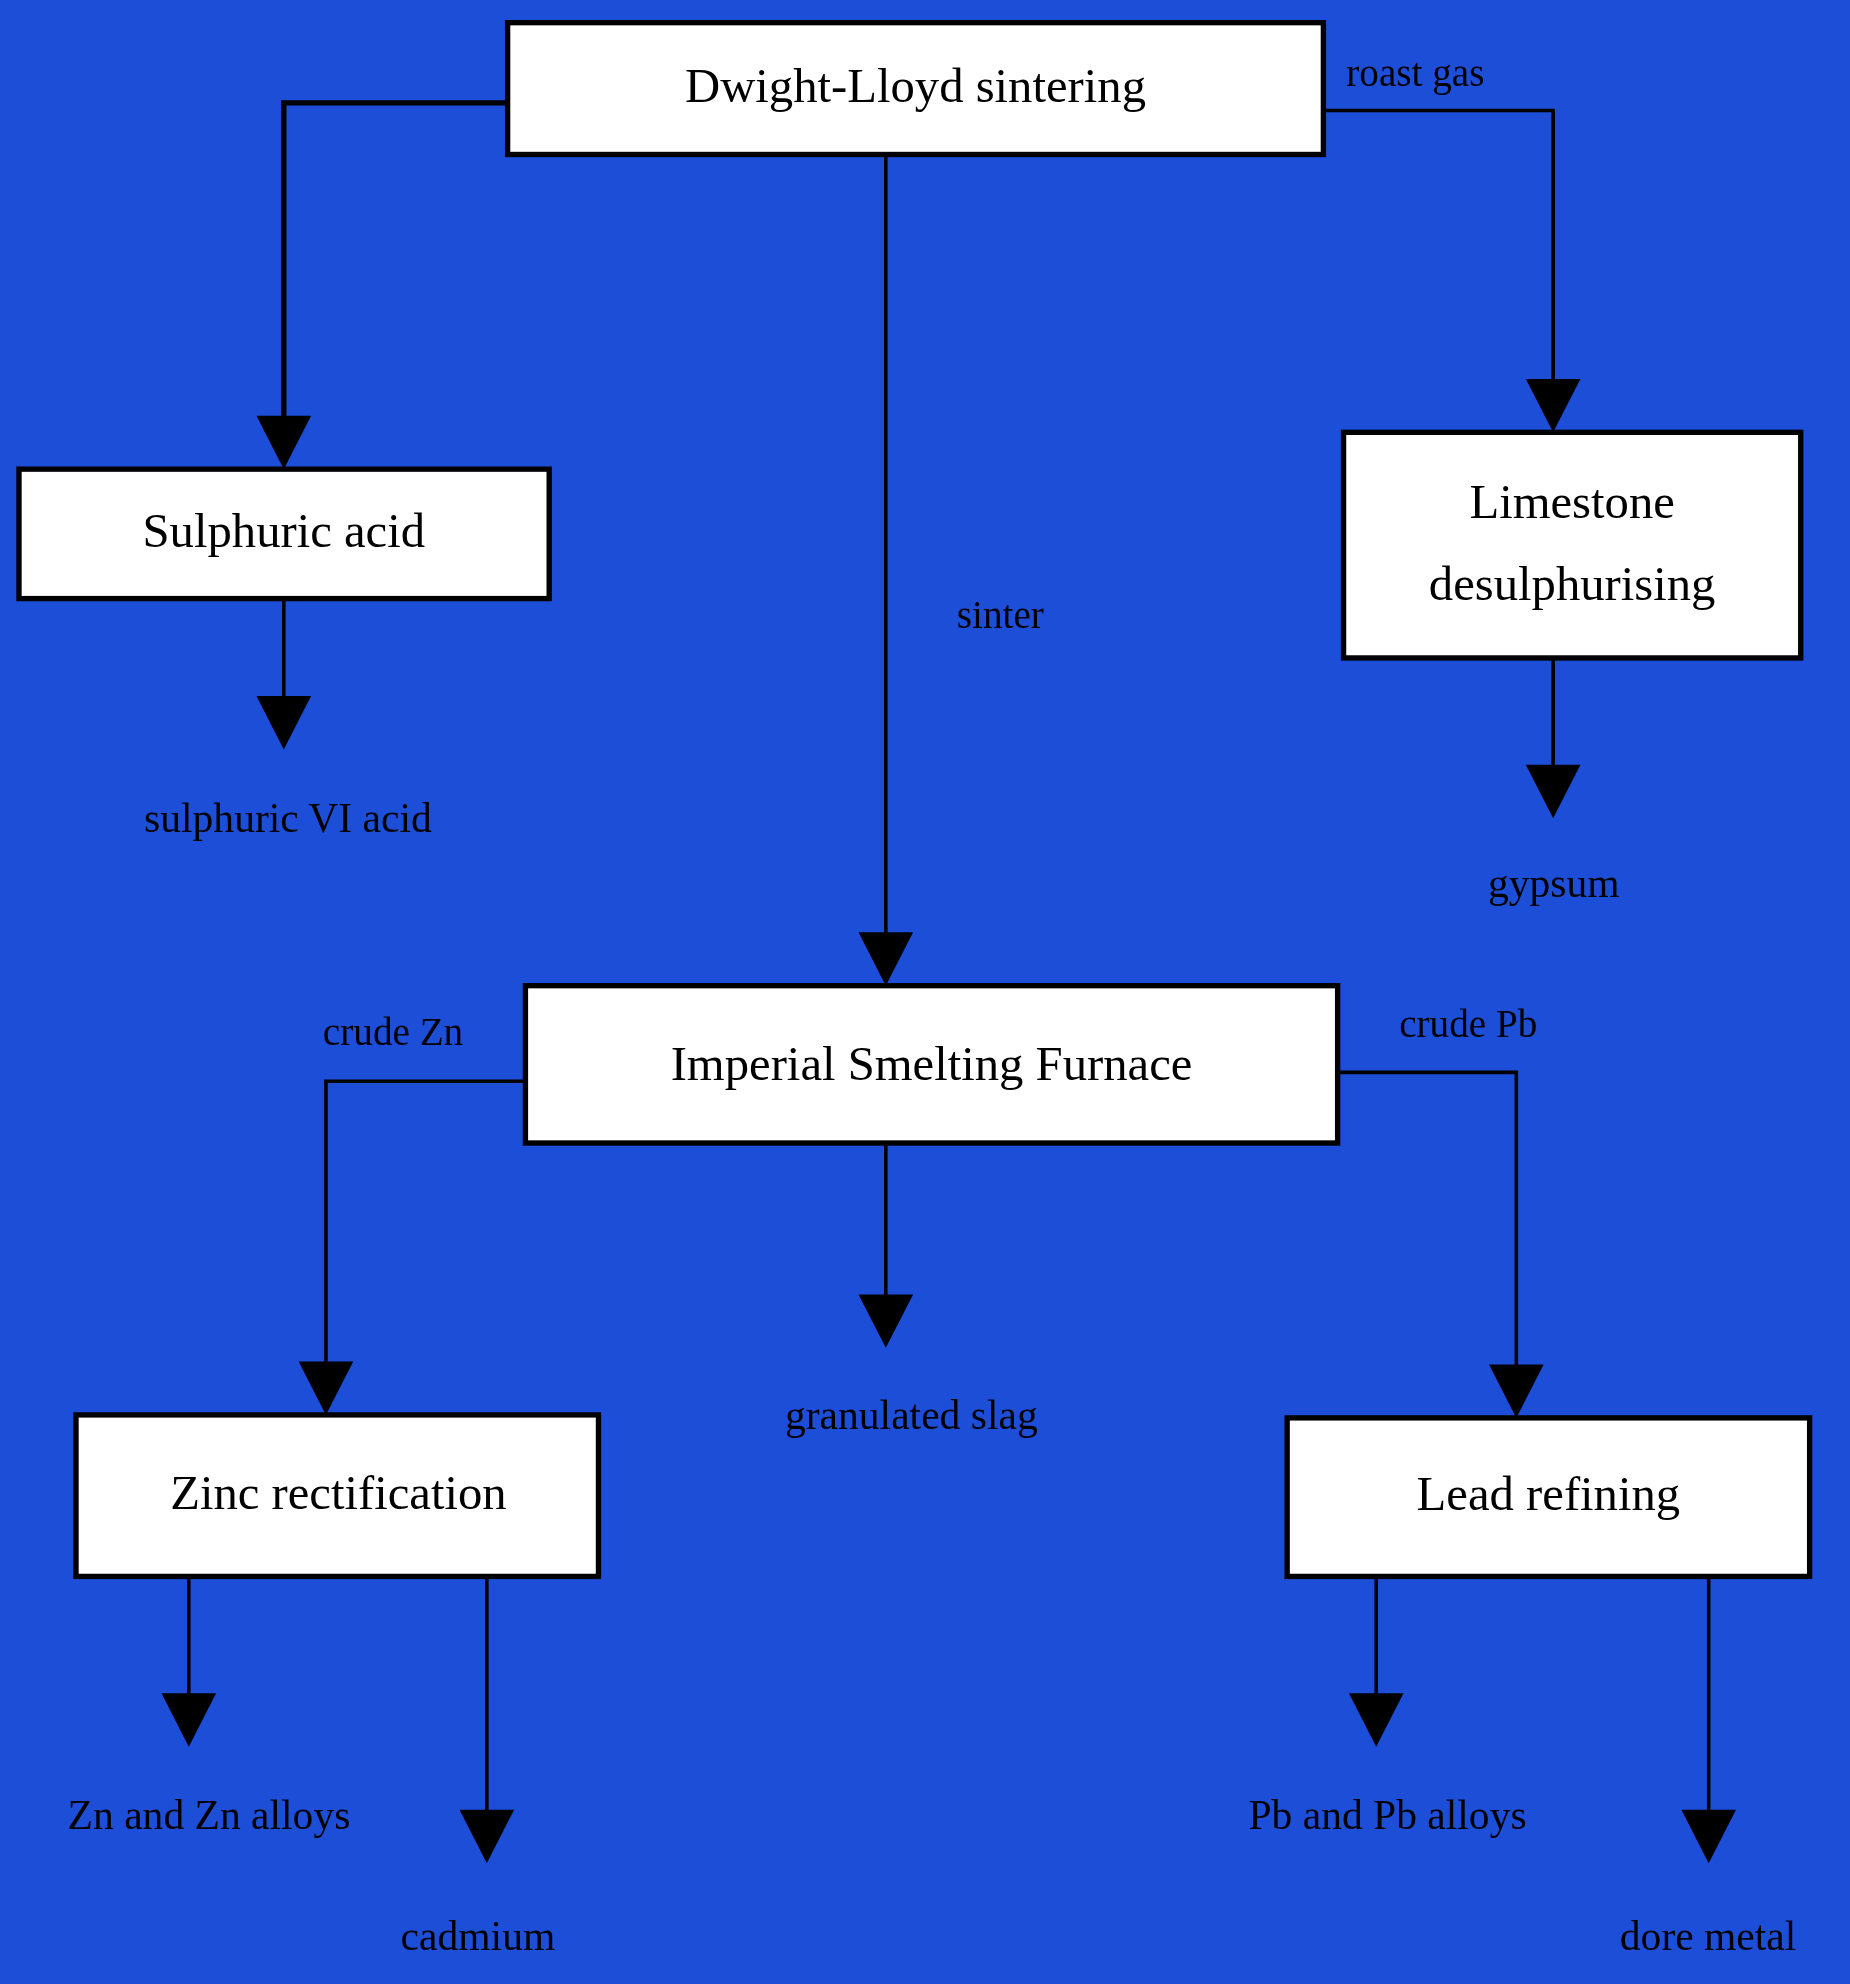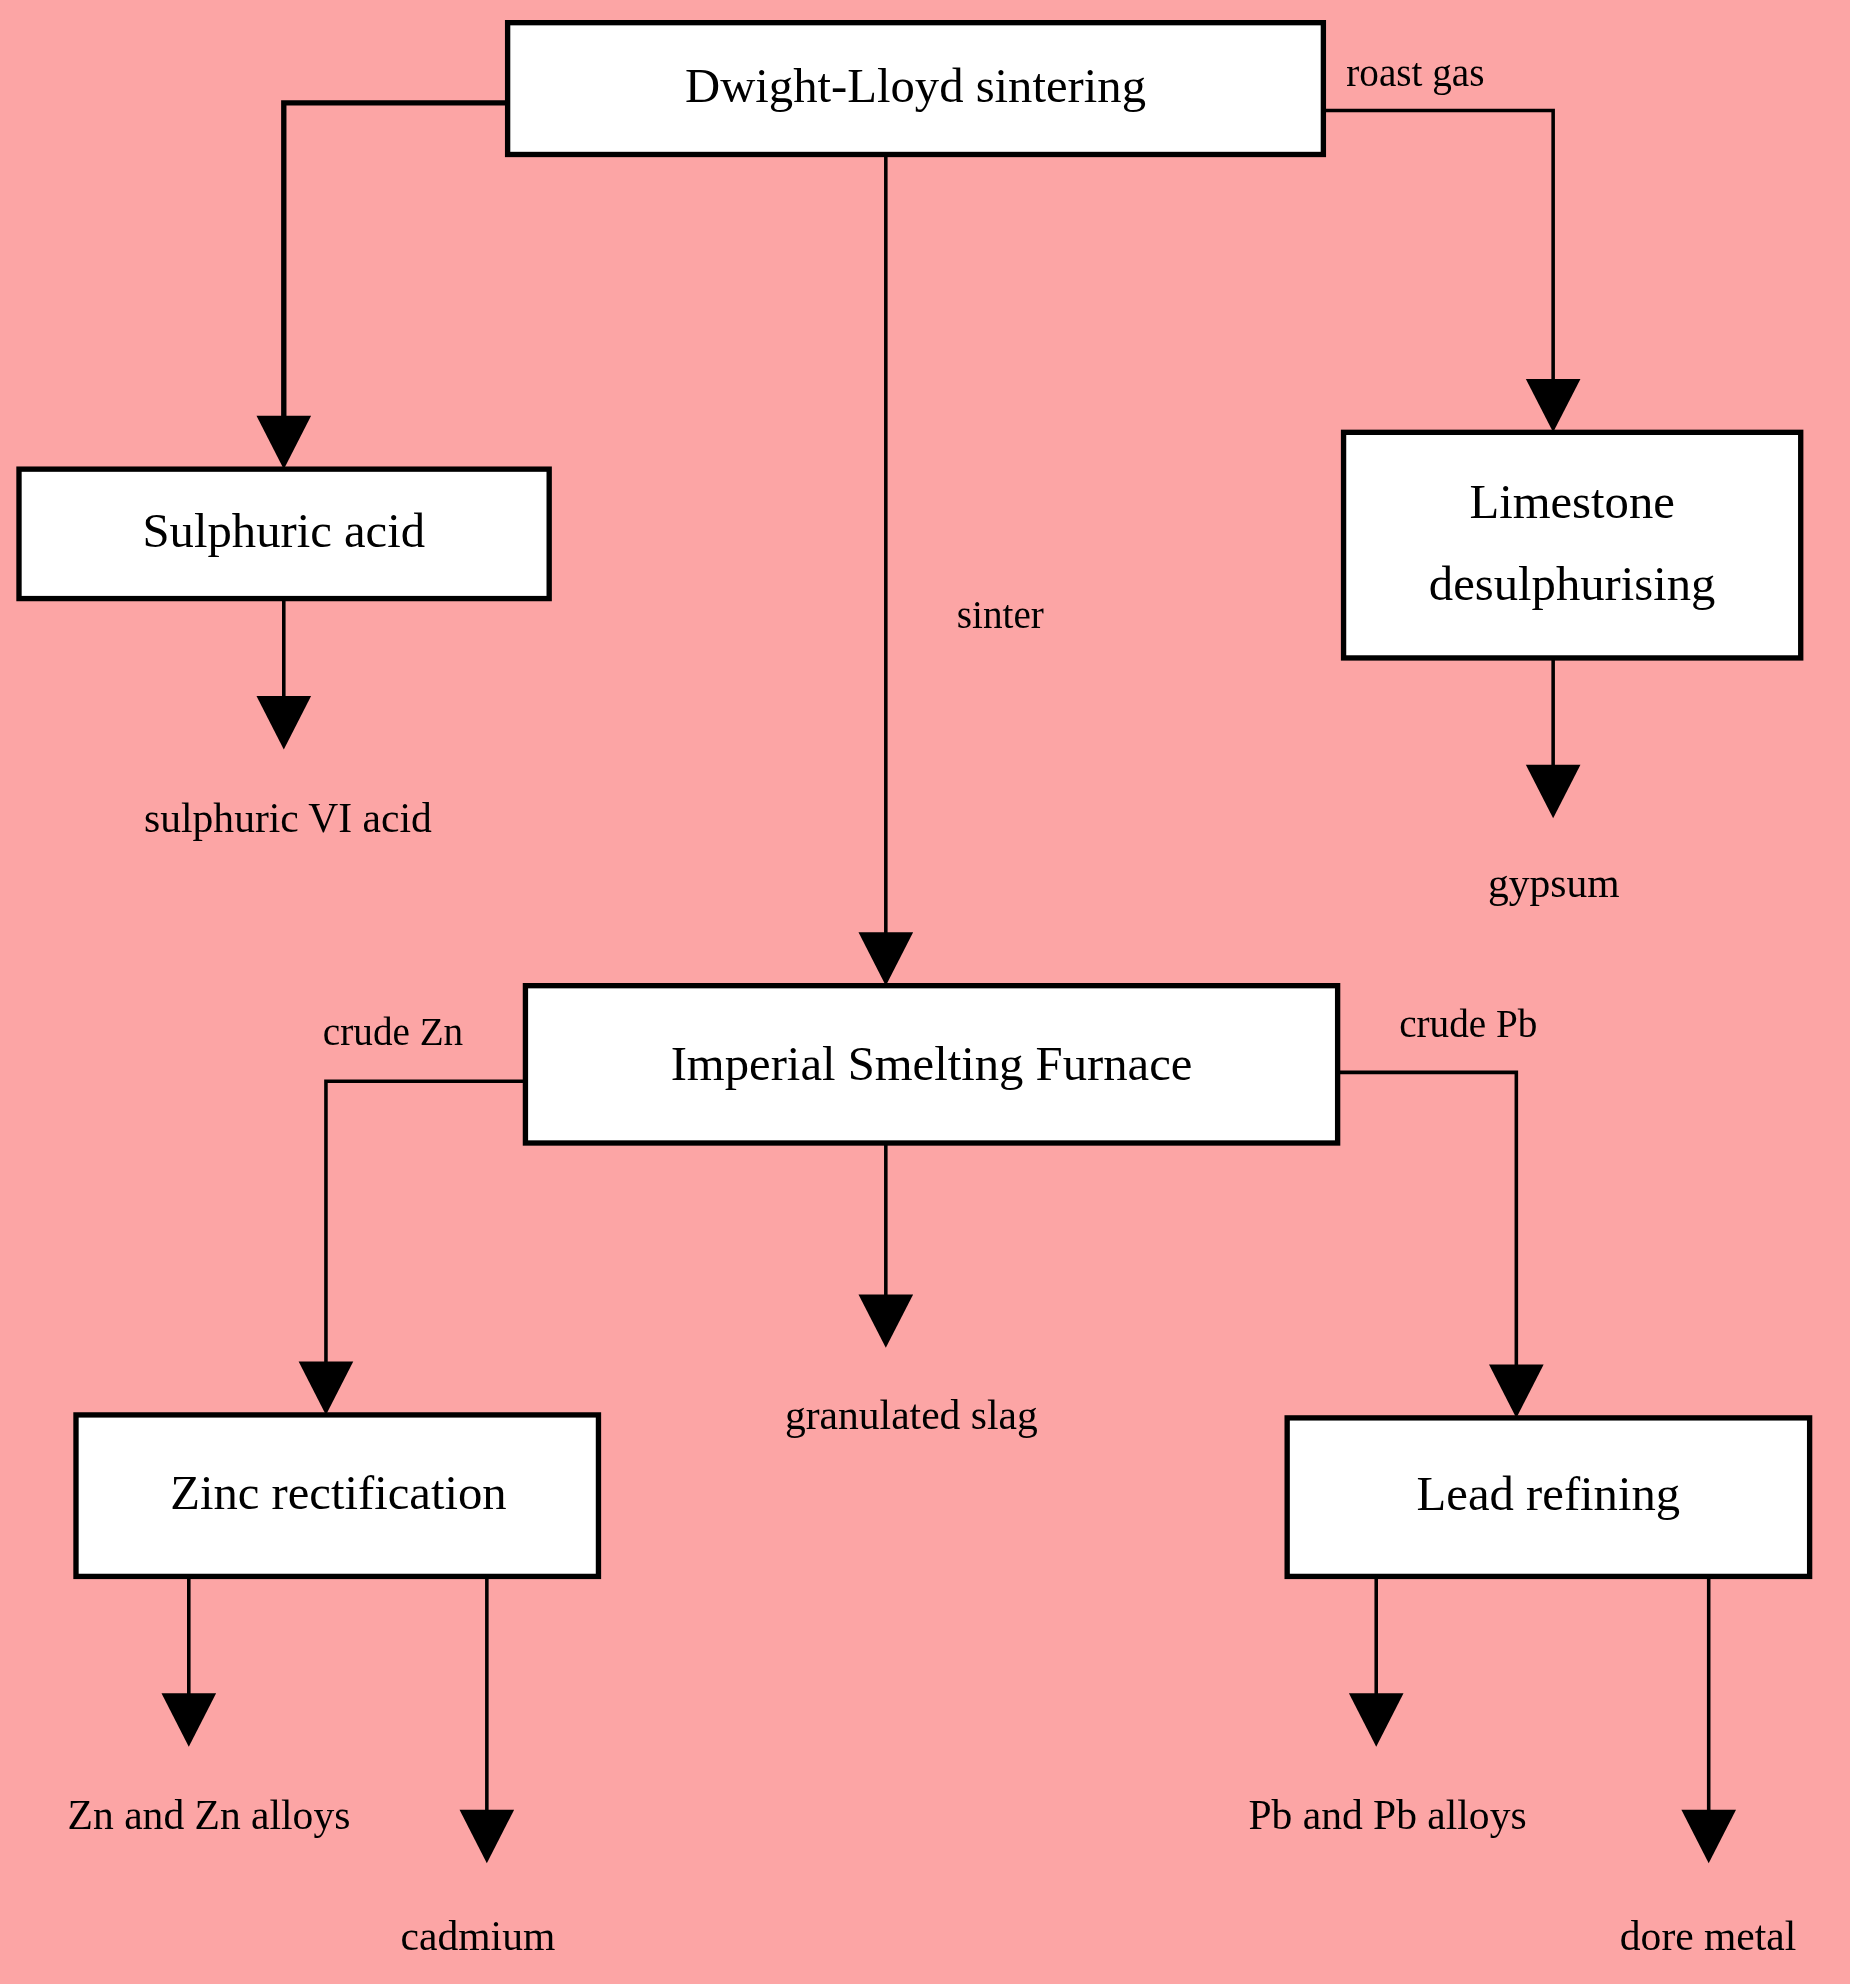--- a/index.html
+++ b/index.html
@@ -11,21 +11,21 @@
   body {
     width: 1850px;
     height: 1985px;
     overflow: hidden;
     font-family: "Liberation Serif", "DejaVu Serif", serif;
   }
   #flow-root {
     position: relative;
     width: 1850px;
     height: 1985px;
-    background: #fca5a5;
+    background: #1d4ed8;
   }
   svg#flow-svg {
     position: absolute;
     top: 0;
     left: 0;
     width: 1850px;
     height: 1985px;
     display: block;
   }
   .box-rect {

